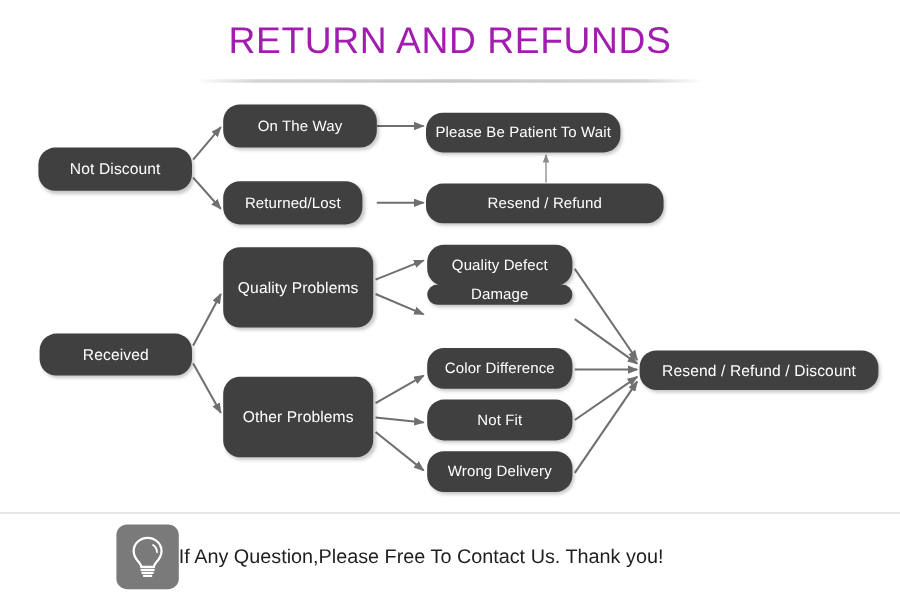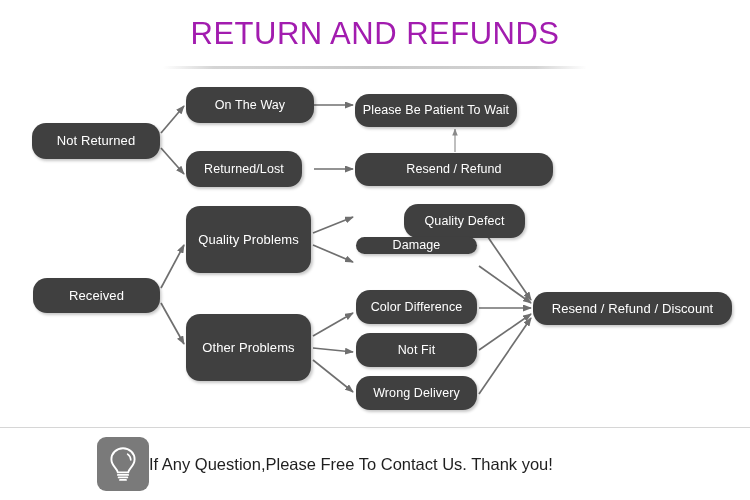--- a/index.html
+++ b/index.html
@@ -153,37 +153,37 @@
       <path d="M479,224 L531,300"></path>
       <path d="M479,266 L531,303"></path>
       <path d="M479,308 L531,308"></path>
       <path d="M479,350 L531,314"></path>
       <path d="M479,394 L531,318"></path>
     </g>
 
     <path d="M455,152 L455,129" stroke="#8a8a8a" stroke-width="1.1" fill="none" marker-end="url(#arrowhead-sm)"></path>
   </svg>
 
-  <div class="node root" style="left:32px;  top:123px; width:128px; height:36px;">Not Returned</div>
+  <div class="node root" style="left:32px;  top:123px; width:128px; height:36px;">Not Discount</div>
 
   <div class="node" style="left:186px; top:87px;  width:128px; height:36px;">On The Way</div>
 
   <div class="node" style="left:186px; top:151px; width:116px; height:36px;">Returned/Lost</div>
 
   <div class="node" style="left:355px; top:94px;  width:162px; height:33px;">Please Be Patient To Wait</div>
 
   <div class="node" style="left:355px; top:153px; width:198px; height:33px;">Resend / Refund</div>
 
   <div class="node root" style="left:33px;  top:278px; width:127px; height:35px;">Received</div>
 
   <div class="node tall" style="left:186px; top:206px; width:125px; height:67px;">Quality Problems</div>
 
   <div class="node tall" style="left:186px; top:314px; width:125px; height:67px;">Other Problems</div>
 
-  <div class="node" style="left:356px; top:204px; width:121px; height:34px;margin-left:48px;">Quality Defect</div>
+  <div class="node" style="left:356px; top:204px; width:121px; height:34px;">Quality Defect</div>
 
   <div class="node" style="left:356px; top:237px; width:121px; height:17px;">Damage</div>
 
   <div class="node" style="left:356px; top:290px; width:121px; height:34px;">Color Difference</div>
 
   <div class="node" style="left:356px; top:333px; width:121px; height:34px;">Not Fit</div>
 
   <div class="node" style="left:356px; top:376px; width:121px; height:34px;">Wrong Delivery</div>
 
   <div class="node final" style="left:533px; top:292px; width:199px; height:33px;">Resend / Refund / Discount</div>

